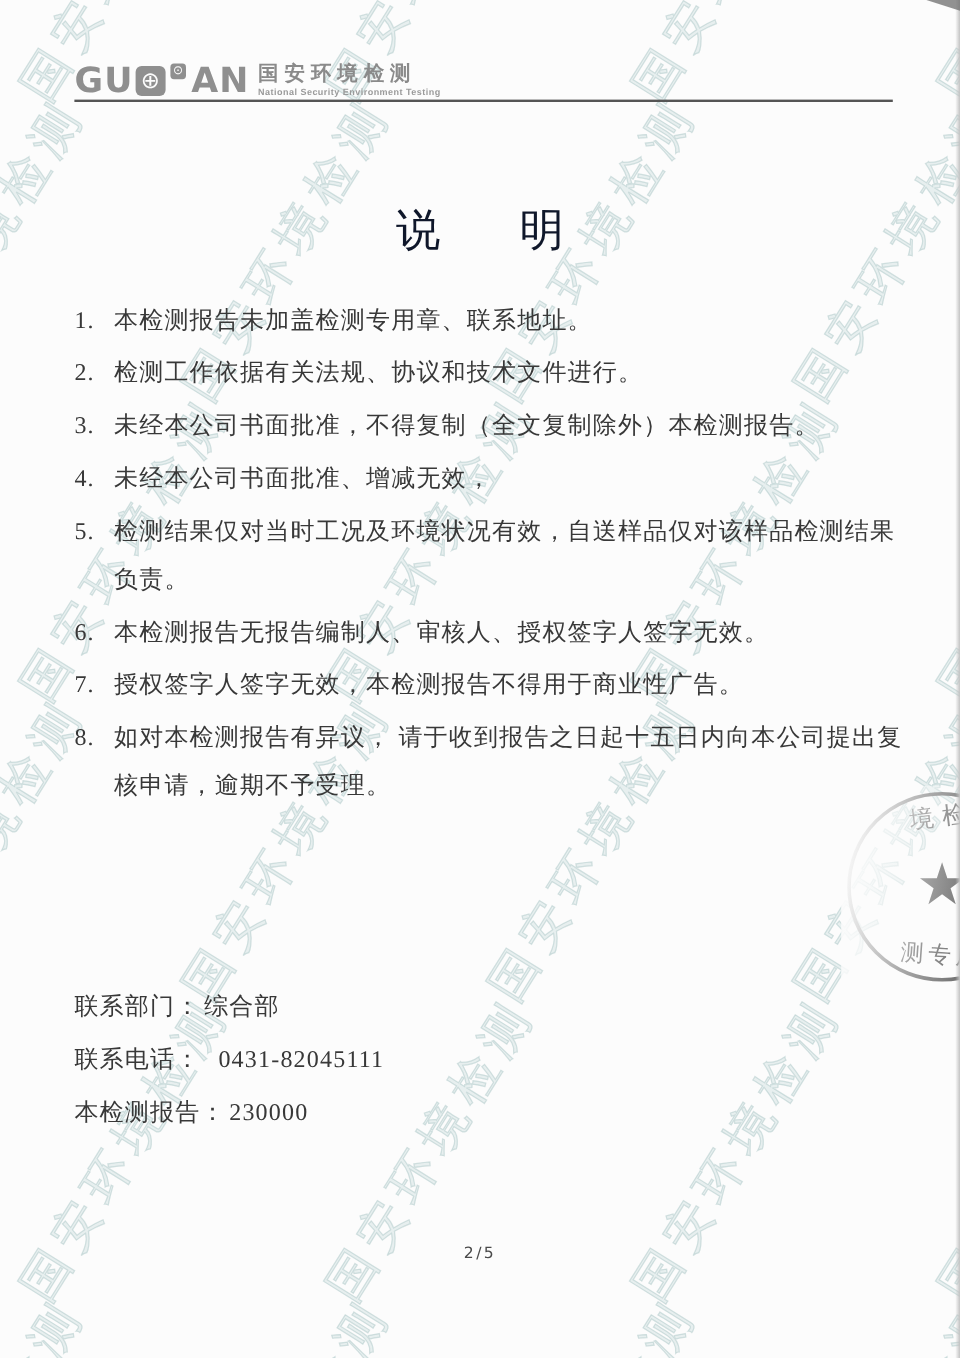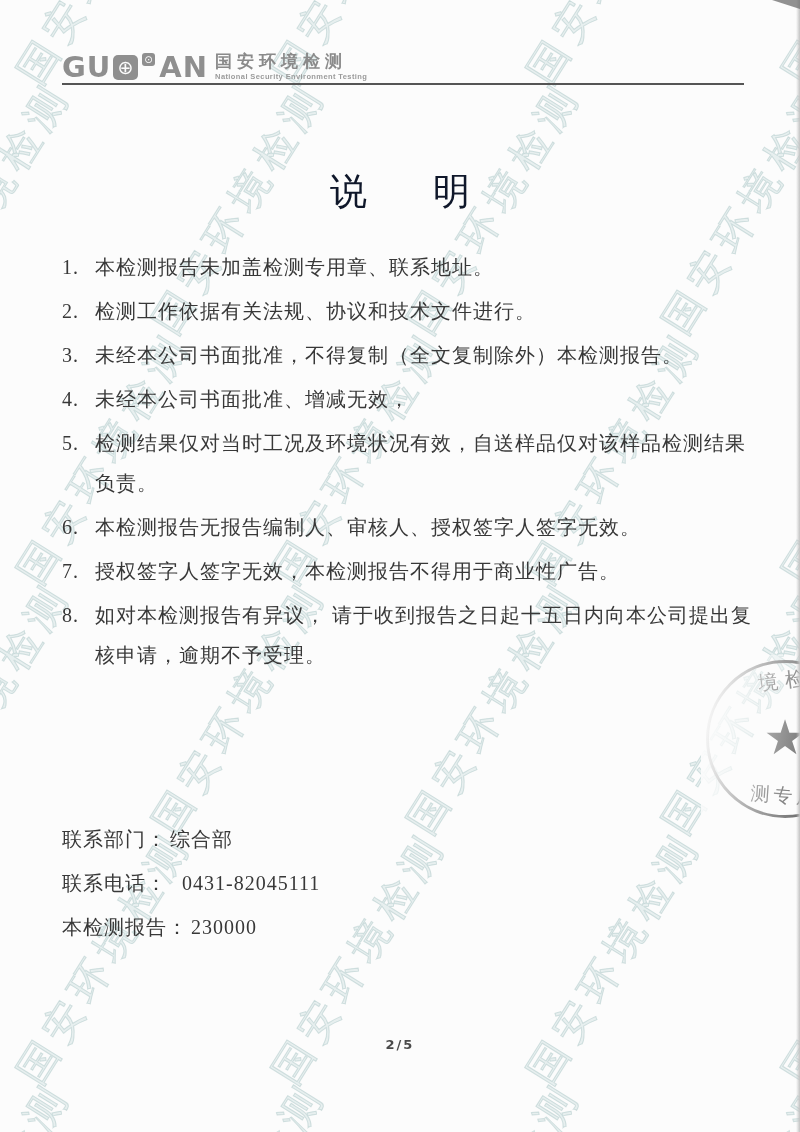--- a/index.html
+++ b/index.html
@@ -104,21 +104,21 @@
     margin-bottom: 24px; font-size: 20px; line-height: 20px;
     letter-spacing: 1px; color: #383838; white-space: nowrap;
   }
   .crow .value { margin-left: 3px; }
   .crow:nth-child(2) .value { margin-left: 15px; }
 
   
   .footer {
     position: absolute; top: 1037px; left: 0; width: 100%; text-align: center;
     font-family: "DejaVu Sans", "Liberation Sans", sans-serif;
-    font-size: 13px; font-weight: bold; letter-spacing: 2px; color: #4a4a4a; z-index: 1;
+    font-size: 13px; font-weight: normal; letter-spacing: 2px; color: #4a4a4a; z-index: 1;
   }
 
   
   .edge-right {
     position: absolute; top: 0; right: 0; bottom: 0; width: 4px;
     background: linear-gradient(to right, rgba(200,200,200,0), #c3c3c3); z-index: 3;
   }
   .corner-artifact {
     position: absolute; top: 0; right: 0; width: 0; height: 0;
     border-top: 9px solid rgba(110,110,110,0.75);

